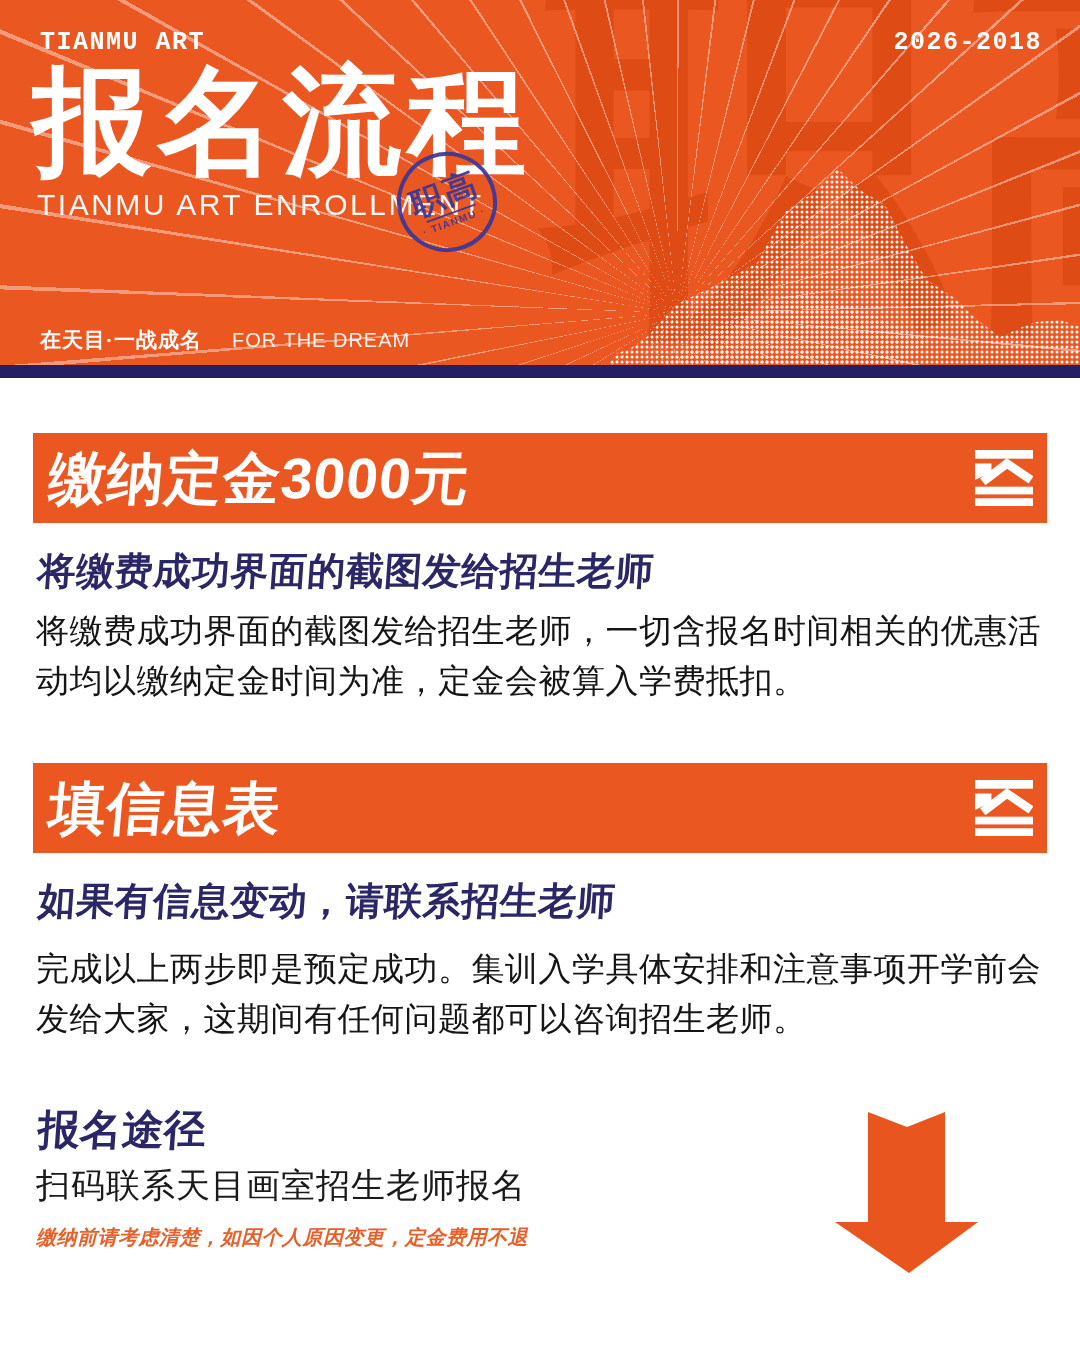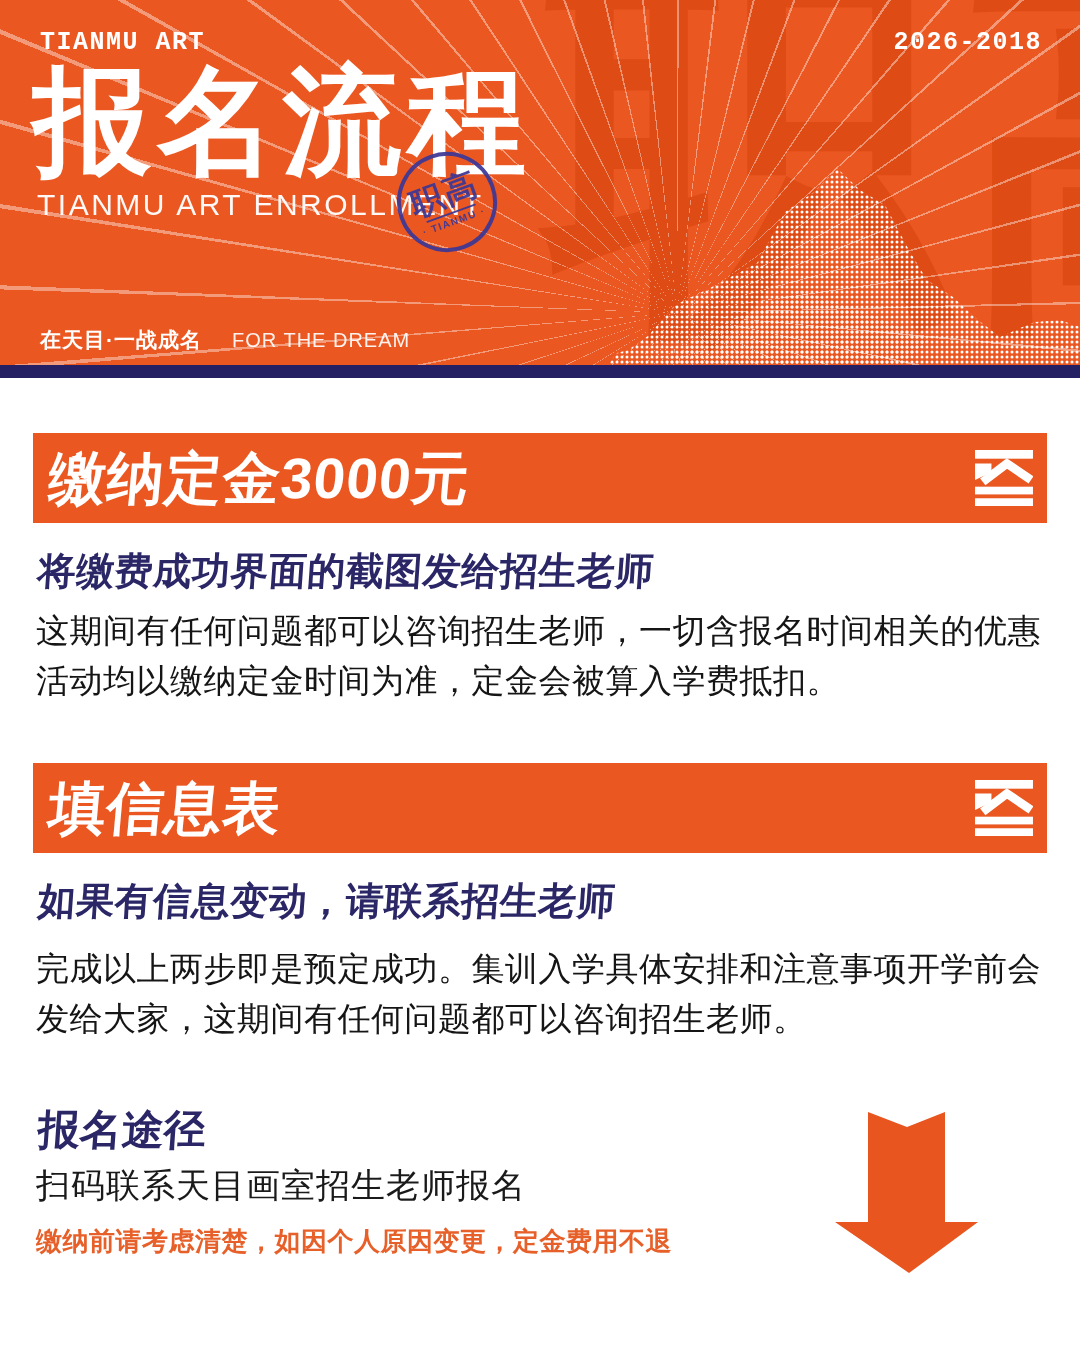--- a/index.html
+++ b/index.html
@@ -95,21 +95,21 @@
   
   .path-title{
     position:absolute;left:36px;top:1102px;color:var(--navy);font-weight:900;font-size:42px;
     transform:skewX(-4deg);transform-origin:left bottom;
   }
   .path-body{
     position:absolute;left:36px;top:1163px;color:#1a1a1a;font-size:34px;font-weight:500;letter-spacing:1px;
   }
   .warning{
     position:absolute;left:36px;top:1224px;color:var(--warning-orange);
-    font-size:26px;font-weight:600;letter-spacing:.5px;
+    font-size:20px;font-weight:600;letter-spacing:.5px;font-style:italic;
   }
   .down-arrow{position:absolute;left:835px;top:1110px;}
 </style>
 </head>
 <body>
 
 <div class="page">
 
   <div class="header">
     <div class="watermark">职高</div>
@@ -153,21 +153,21 @@
     <span class="banner-title">缴纳定金3000元</span>
     <svg class="logo-icon" viewBox="0 0 60 58">
       <rect x="0" y="0" width="60" height="9" fill="#fff"></rect>
       <polygon points="0,14 17,14 17,23 0,31" fill="#fff"></polygon>
       <path d="M8 33 L33 14 L58 31" stroke="#fff" stroke-width="9" fill="none"></path>
       <rect x="0" y="38" width="60" height="8" fill="#fff"></rect>
       <rect x="0" y="50" width="60" height="8" fill="#fff"></rect>
     </svg>
   </div>
   <div class="navy-heading heading-1">将缴费成功界面的截图发给招生老师</div>
-  <p class="body-text body-1">这期间有任何问题都可以咨询招生老师，一切含报名时间相关的优惠活动均以缴纳定金时间为准，定金会被算入学费抵扣。</p>
+  <p class="body-text body-1">将缴费成功界面的截图发给招生老师，一切含报名时间相关的优惠活动均以缴纳定金时间为准，定金会被算入学费抵扣。</p>
 
   <div class="banner banner-2">
     <span class="banner-title">填信息表</span>
     <svg class="logo-icon" viewBox="0 0 60 58">
       <rect x="0" y="0" width="60" height="9" fill="#fff"></rect>
       <polygon points="0,14 17,14 17,23 0,31" fill="#fff"></polygon>
       <path d="M8 33 L33 14 L58 31" stroke="#fff" stroke-width="9" fill="none"></path>
       <rect x="0" y="38" width="60" height="8" fill="#fff"></rect>
       <rect x="0" y="50" width="60" height="8" fill="#fff"></rect>
     </svg>

